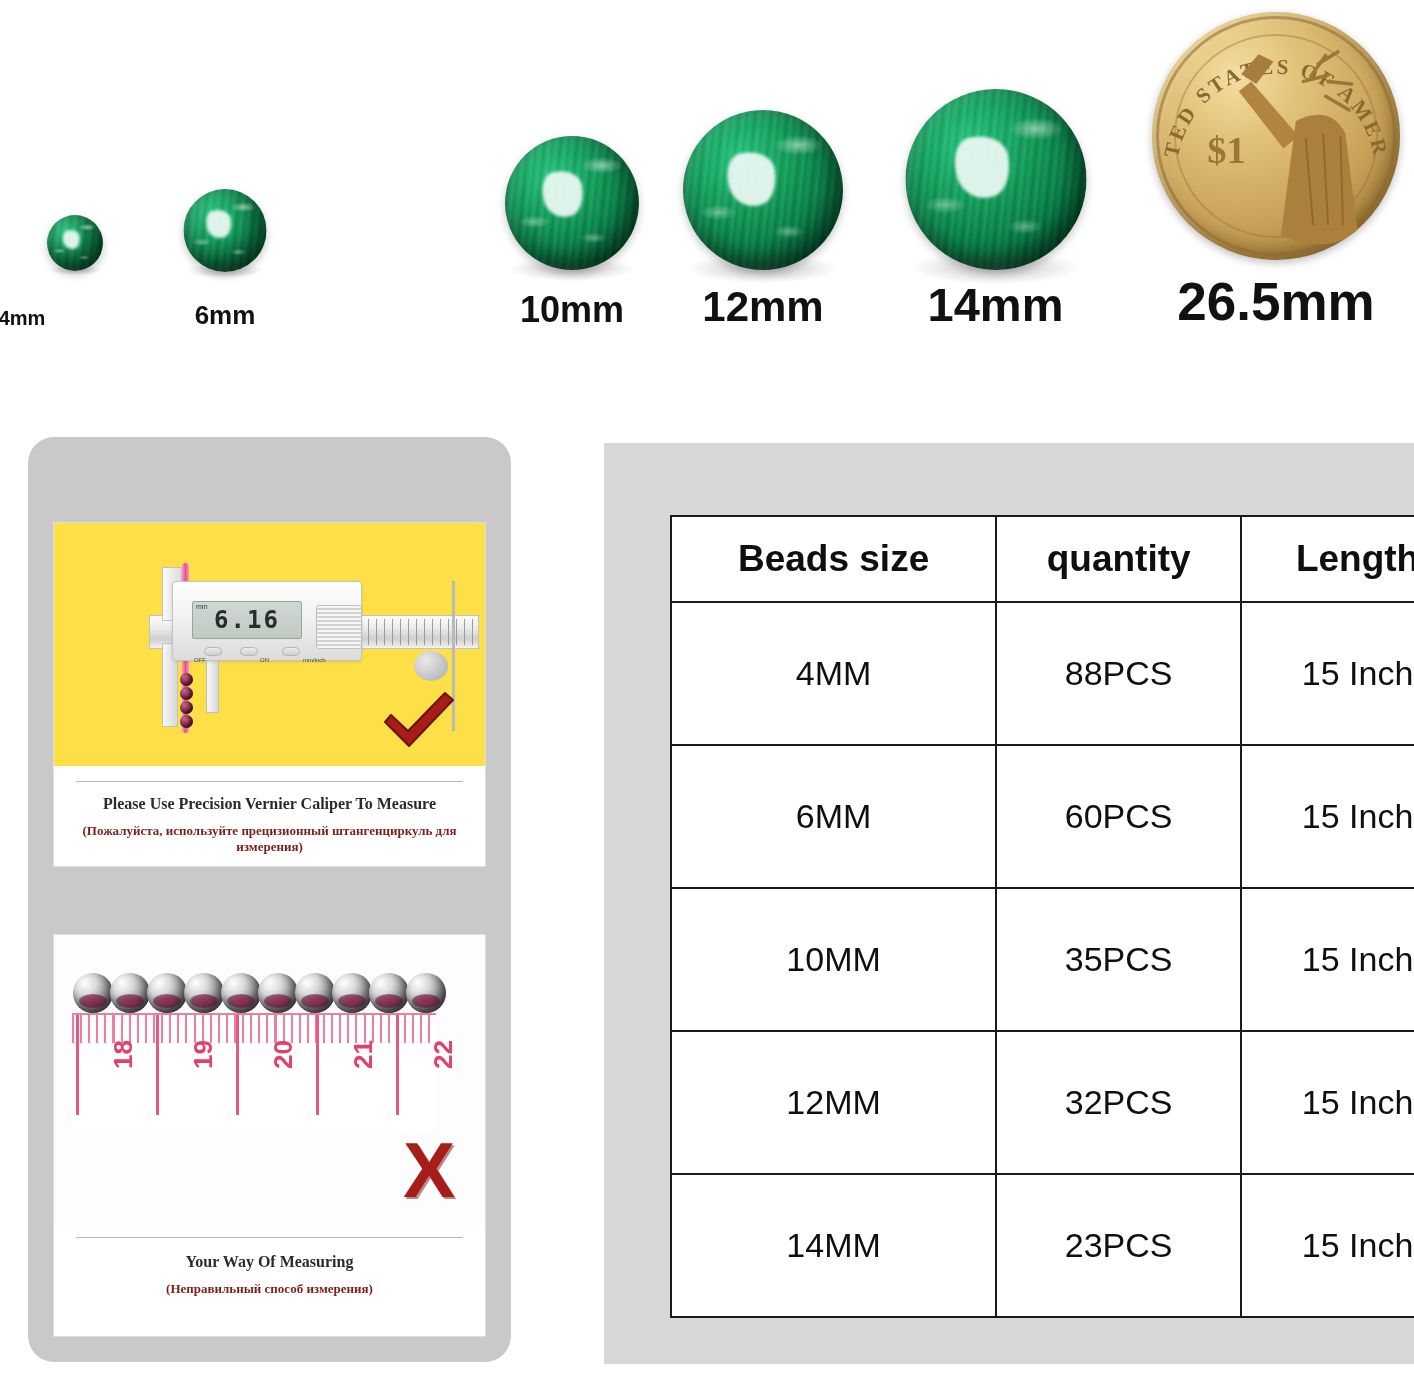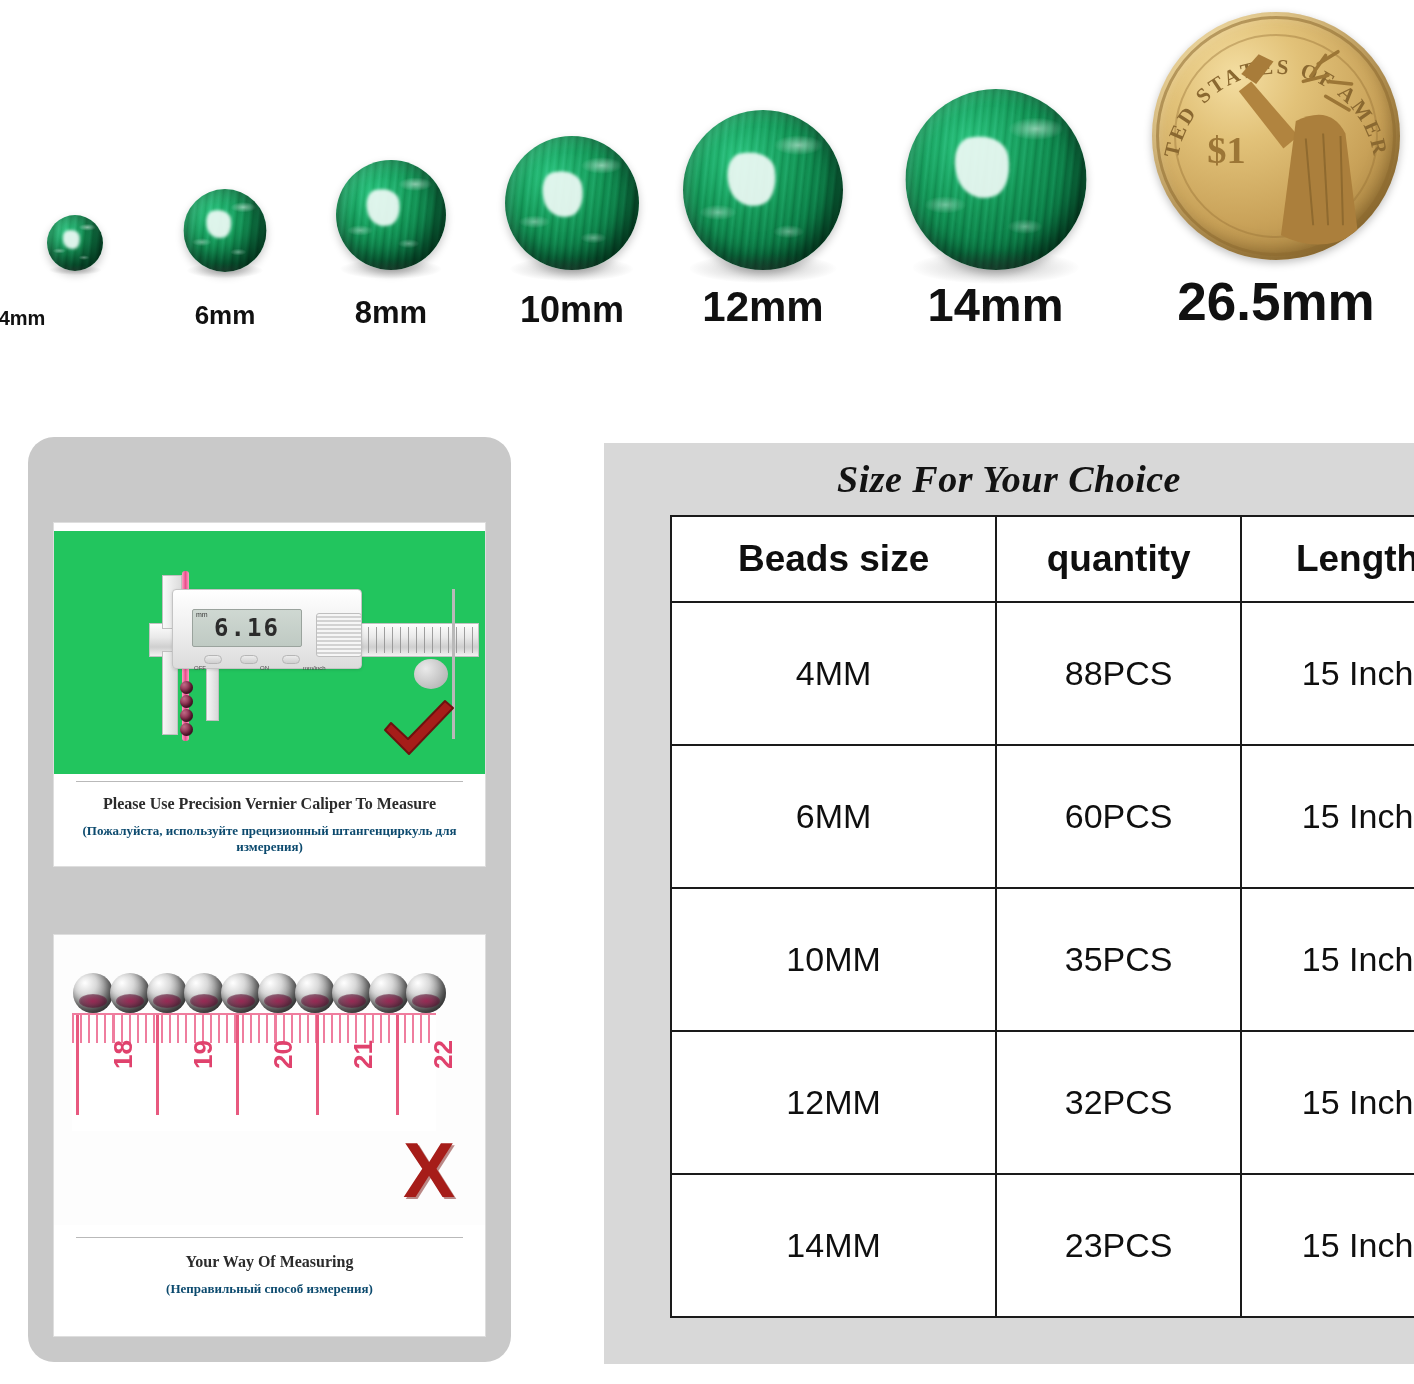--- a/index.html
+++ b/index.html
@@ -116,21 +116,21 @@
     background:#ffffff;
     border: 1px solid #dedede;
   }
   #card-right { left:25px; top:85px; width:433px; height:345px; }
   #card-wrong { left:25px; top:497px; width:433px; height:403px; }
 
   .photo-area { position:absolute; left:0; top:0; width:100%; }
 
   
   #caliper-photo { height: 243px; top:0; }
-  .caliper-stage { position:absolute; inset:0; background:#22c55e; overflow:hidden;margin-top:8px; }
+  .caliper-stage { position:absolute; inset:0; background:#fde047; overflow:hidden; }
 
   .cal-beam {
     position:absolute; left:95px; top:92px; width:330px; height:34px;
     background: linear-gradient(180deg,#fdfdfd 0%,#e9e9e9 42%,#cfcfcf 72%,#f2f2f2 100%);
     border:1px solid #c2c2c2;
   }
   .cal-beam-ticks {
     position:absolute; left:250px; top:96px; width:175px; height:26px;
     background: repeating-linear-gradient(90deg,
         #8f8f8f 0px, #8f8f8f 1px, transparent 1px, transparent 8px);
@@ -220,21 +220,21 @@
     position:absolute; left:0; width:100%;
     text-align:center;
     font-family:"Liberation Serif", serif;
     font-weight:700; color:#2b2b2b;
     font-size:16px;
   }
   .caption-ru {
     position:absolute; left:0; width:100%;
     text-align:center;
     font-family:"Liberation Serif", serif;
-    font-weight:700; color:#0c4a6e;
+    font-weight:700; color:#7f1d1d;
     font-size:13px;
   }
 
   
   #tape-photo { height: 290px; top:0; }
   .tape-stage { position:absolute; inset:0; background:#fdfdfd; overflow:hidden; }
   .steel-strand {
     position:absolute; left:22px; top:38px;
     display:flex; gap:0px;
   }
@@ -332,25 +332,20 @@
   <div id="bead-row">
       <div class="bead-item" style="left: 0px; width: 150px; top: 0px; height: 332px;">
         <div class="bead-sphere" style="width: 56px; height: 56px; position: absolute; left: 50%; transform: translateX(-50%); top: 215px;"></div>
         <div class="bead-shadow" style="width: 51.52px; height: 10.08px; top: 265.4px;"></div>
         <div class="bead-label" style="font-size: 20px; position: absolute; left: 22px; transform: translateX(-50%); top: 308px;">4mm</div>
       </div>
       <div class="bead-item" style="left: 150px; width: 150px; top: 0px; height: 332px;">
         <div class="bead-sphere" style="width: 83px; height: 83px; position: absolute; left: 50%; transform: translateX(-50%); top: 188.5px;"></div>
         <div class="bead-shadow" style="width: 76.36px; height: 14.94px; top: 263.2px;"></div>
         <div class="bead-label" style="font-size: 26px; position: absolute; left: 50%; transform: translateX(-50%); top: 302px;">6mm</div>
-      </div>
-      <div class="bead-item" style="left: 316px; width: 150px; top: 0px; height: 332px;">
-        <div class="bead-sphere" style="width: 110px; height: 110px; position: absolute; left: 50%; transform: translateX(-50%); top: 160px;"></div>
-        <div class="bead-shadow" style="width: 101.2px; height: 19.8px; top: 259px;"></div>
-        <div class="bead-label" style="font-size: 31px; position: absolute; left: 50%; transform: translateX(-50%); top: 297px;">8mm</div>
       </div>
       <div class="bead-item" style="left: 497px; width: 150px; top: 0px; height: 332px;">
         <div class="bead-sphere" style="width: 134px; height: 134px; position: absolute; left: 50%; transform: translateX(-50%); top: 136px;"></div>
         <div class="bead-shadow" style="width: 123.28px; height: 24.12px; top: 256.6px;"></div>
         <div class="bead-label" style="font-size: 36px; position: absolute; left: 50%; transform: translateX(-50%); top: 292px;">10mm</div>
       </div>
       <div class="bead-item" style="left: 683px; width: 160px; top: 0px; height: 332px;">
         <div class="bead-sphere" style="width: 160px; height: 160px; position: absolute; left: 50%; transform: translateX(-50%); top: 110px;"></div>
         <div class="bead-shadow" style="width: 147.2px; height: 28.8px; top: 254px;"></div>
         <div class="bead-label" style="font-size: 42px; position: absolute; left: 50%; transform: translateX(-50%); top: 286px;">12mm</div>
@@ -467,21 +462,20 @@
         <div class="x-mark">X</div>
       </div>
 
       <div class="card-divider" style="top:302px;"></div>
       <div class="caption-en" style="top:318px;">Your Way Of Measuring</div>
       <div class="caption-ru" style="top:346px;">(Неправильный способ измерения)</div>
     </div>
   </div>
 
   <div id="size-panel">
-    <div id="size-title">Size For Your Choice</div>
     <table id="size-table">
       <colgroup>
           <col class="c1">
           <col class="c2">
           <col class="c3">
         </colgroup>
       <thead>
         <tr>
           <th>Beads size</th>
           <th>quantity</th>

